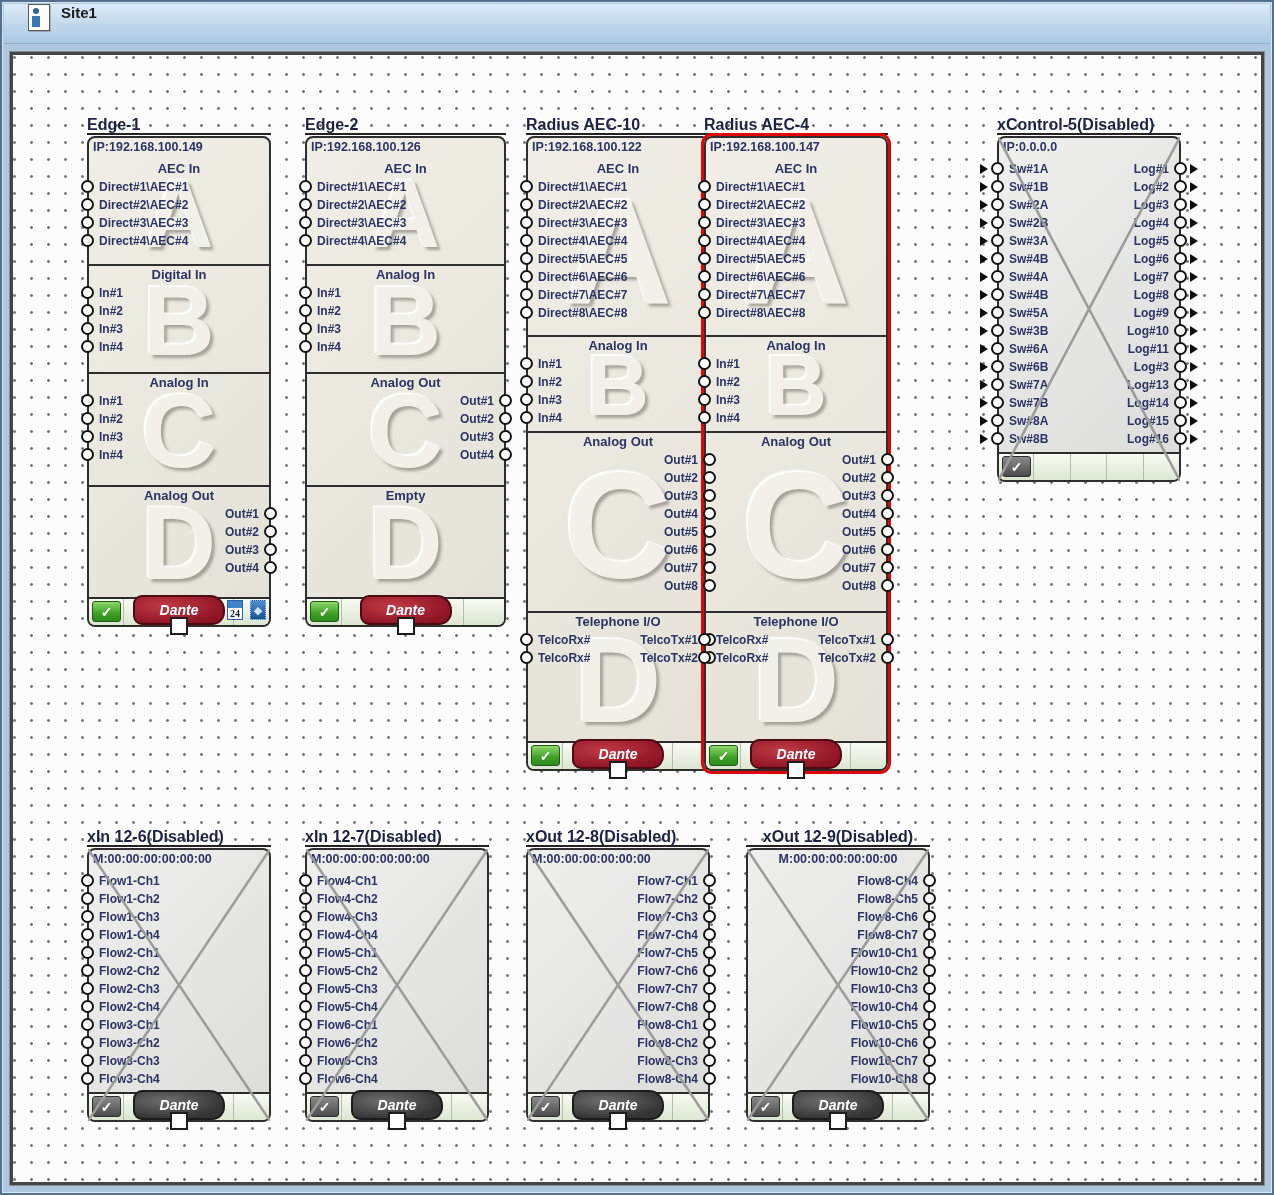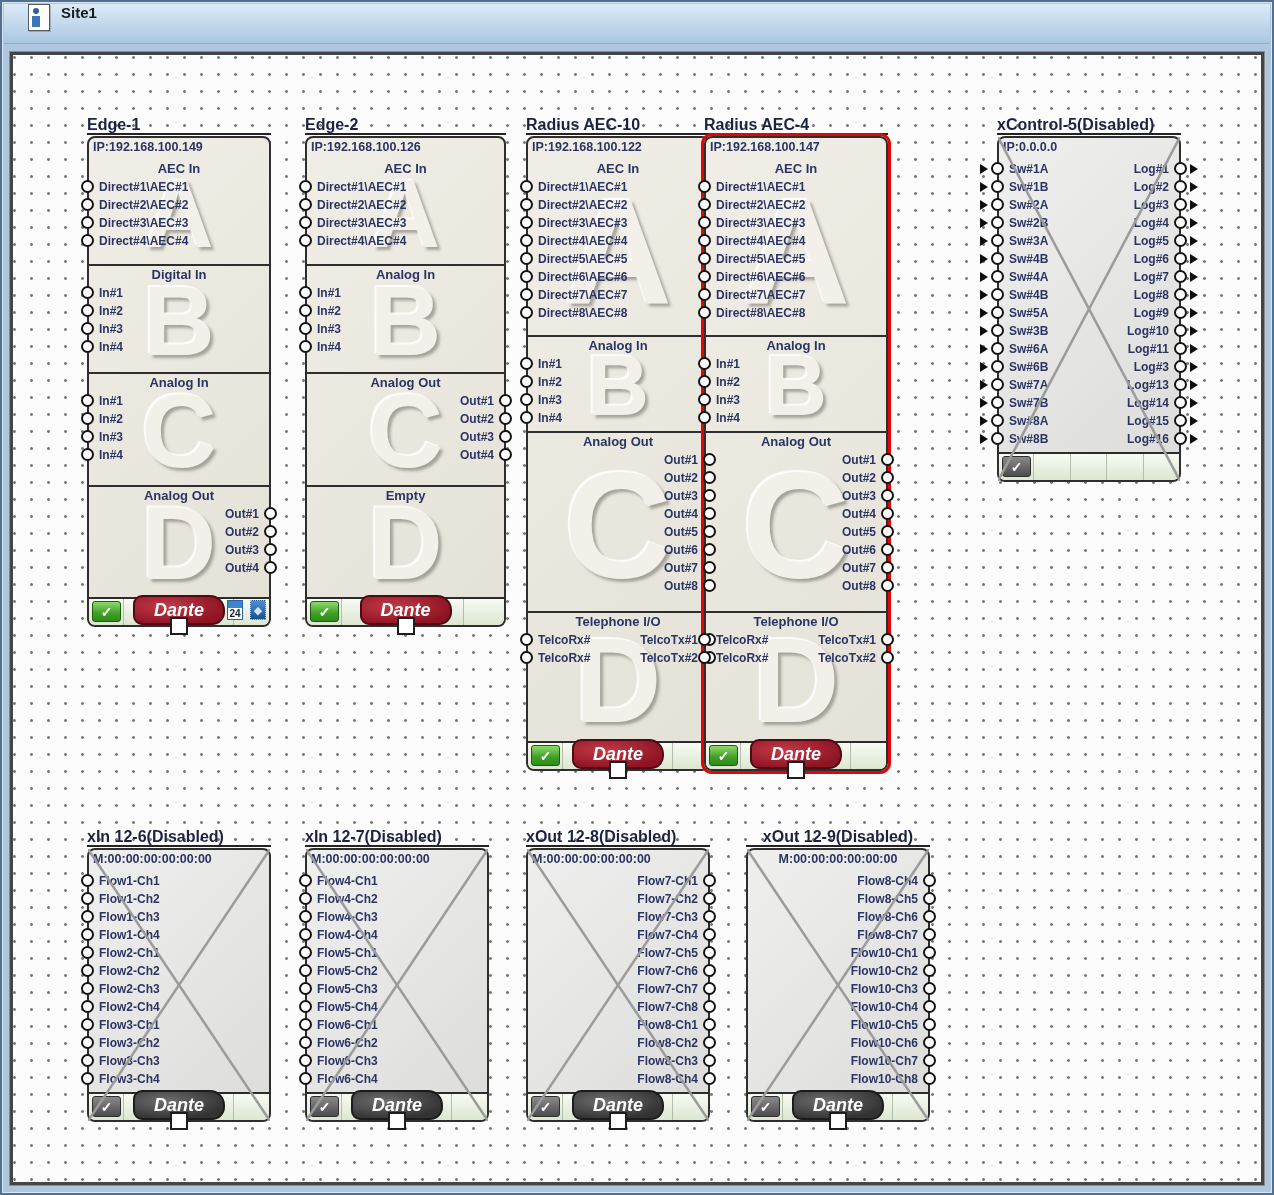--- a/index.html
+++ b/index.html
@@ -48,24 +48,24 @@
   .device-footer{position:relative;height:26px;border-top:2px solid #2c2c2c;
         background:linear-gradient(#f8fbf3,#dce6d1);border-radius:0 0 6px 6px;}
   .fcells{position:absolute;inset:0;display:flex;border-radius:0 0 6px 6px;overflow:hidden;}
   .fcell{flex:1;border-left:1px solid #b3bdab;} .fcell:first-child{flex:0 0 34px;border-left:none;}
   .chk{position:absolute;left:3px;top:2px;width:27px;height:19px;border-radius:3px;
        display:flex;align-items:center;justify-content:center;color:#fff;font-size:14px;font-weight:700;}
   .chk.green{background:linear-gradient(#8fd96d,#3f9f24 60%,#2e8b1e);border:1px solid #1d5c12;}
   .chk.gray{background:linear-gradient(#8a8a8a,#4c4c4c);border:1px solid #2e2e2e;}
   .dante{position:absolute;left:50%;top:-4px;transform:translateX(-50%);height:26px;width:88px;
        display:flex;align-items:center;justify-content:center;color:#fff;
-       font-size:18px;font-weight:700;font-style:italic;border-radius:9px 15px 13px 9px;z-index:3;}
+       font-size:14px;font-weight:700;font-style:italic;border-radius:9px 15px 13px 9px;z-index:3;}
   .dante.red{background:radial-gradient(ellipse at 35% 35%,#c23a47,#8e1424 75%);border:2px solid #4d0a13;}
   .dante.gray{background:radial-gradient(ellipse at 35% 35%,#6e6e6e,#333 75%);border:2px solid #1c1c1c;}
-  .f-icon{position:absolute;top:1px;width:16px;height:20px;box-sizing:border-box;z-index:3;}
+  .f-icon{position:absolute;top:1px;width:16px;height:20px;box-sizing:border-box;z-index:3;font-family:Liberation Serif, serif;}
   .icon-24{right:26px;background:#fff;border:1px solid #2a62a8;font-size:10px;font-weight:700;
        color:#123;display:flex;align-items:flex-end;justify-content:center;}
   .icon-24::before{content:"";position:absolute;top:0;left:0;right:0;height:7px;background:#3e84cf;}
   .icon-loc{right:3px;background:linear-gradient(#4c8ed0,#1d4f8e);border:1px dotted #9cc4ec;
        color:#cfe4fa;display:flex;align-items:center;justify-content:center;font-size:11px;}
   .tab{position:absolute;left:50%;bottom:-10px;transform:translateX(-50%);width:14px;height:14px;
        background:#fff;border:2px solid #1d1d1d;z-index:4;}
   .cross{position:absolute;inset:-1px;width:calc(100% + 2px);height:calc(100% + 2px);z-index:3;pointer-events:none;}
   .cross line{stroke:#9b9b9b;stroke-width:2.5;vector-effect:non-scaling-stroke;}
 </style>

